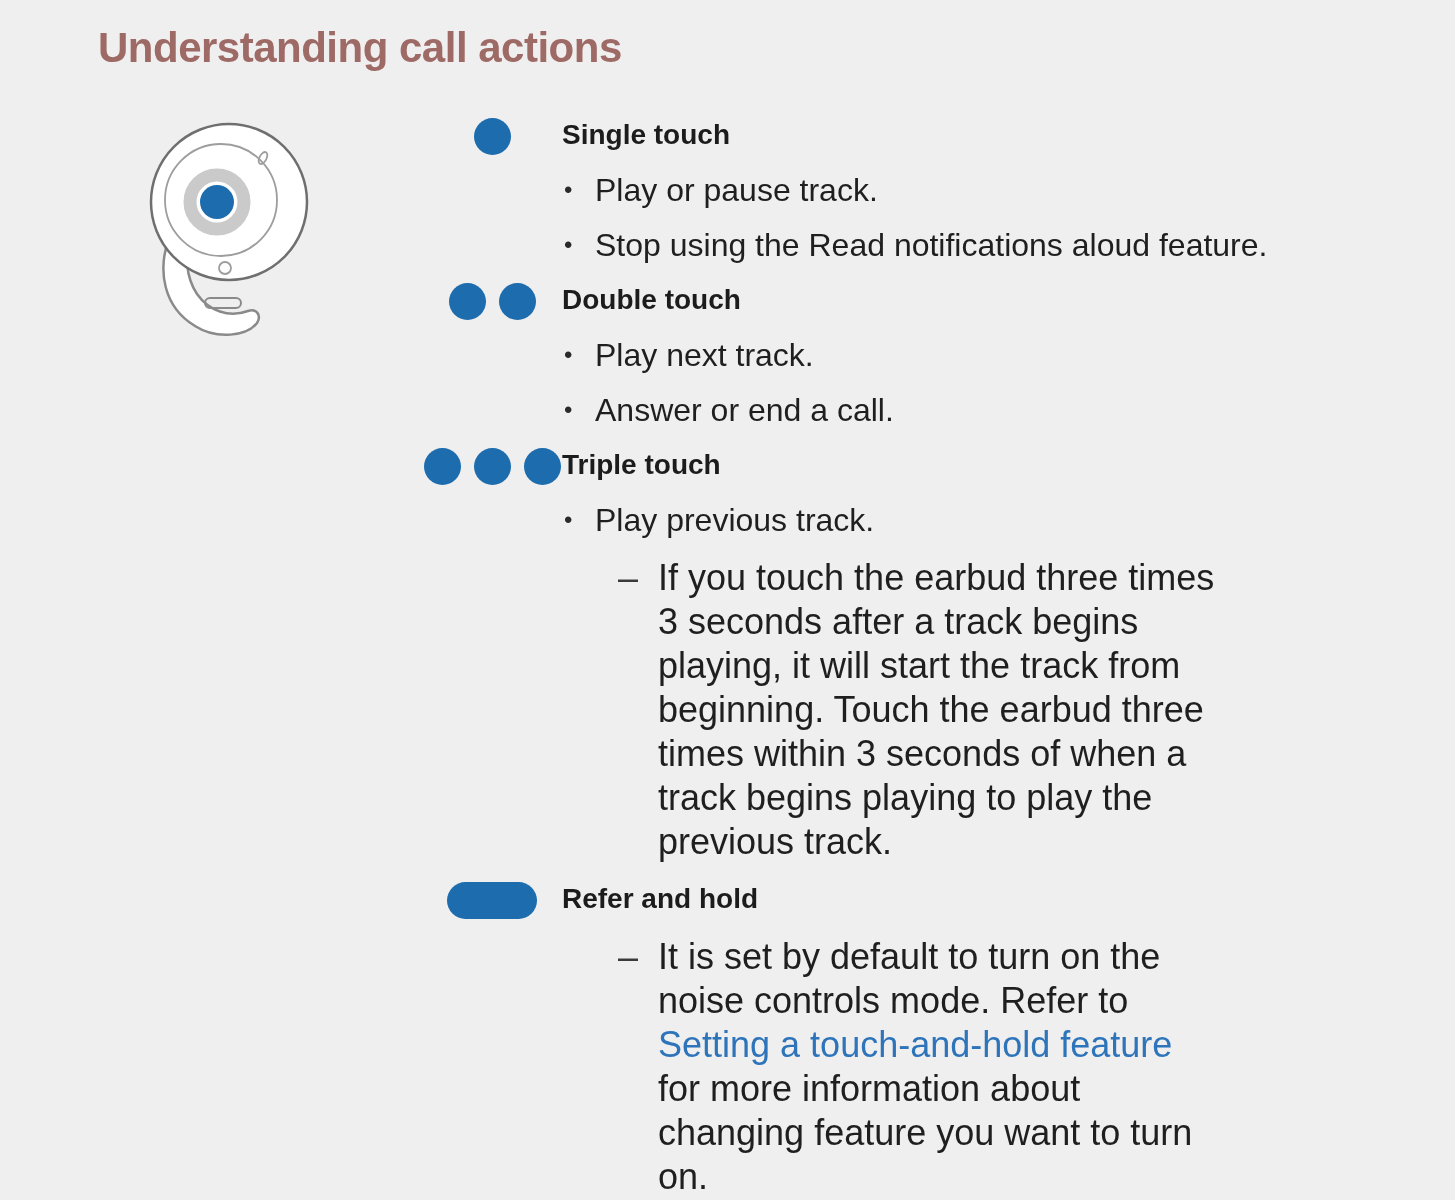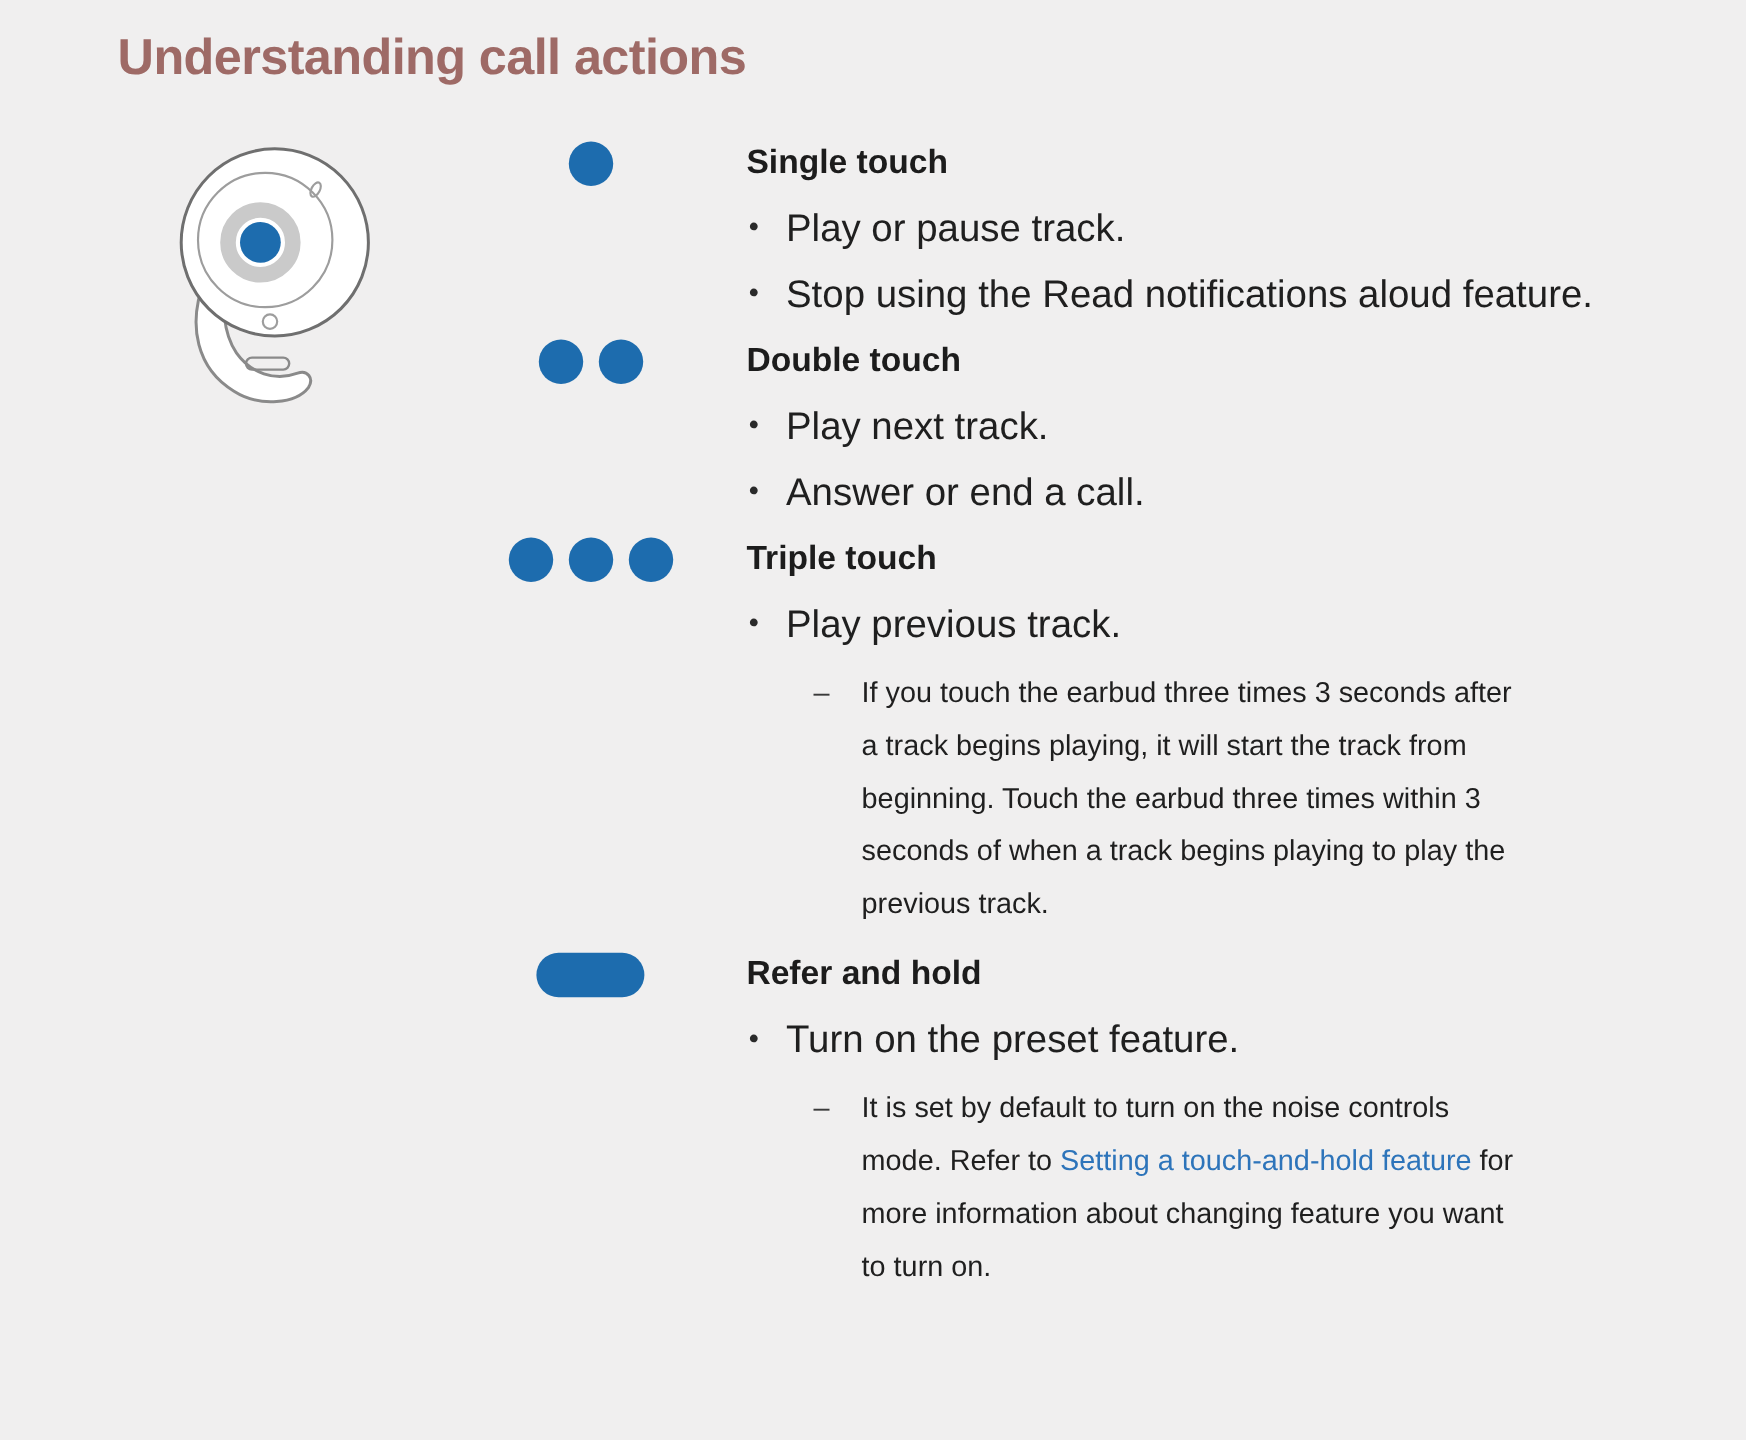--- a/index.html
+++ b/index.html
@@ -34,41 +34,41 @@
   }
   .row{display:flex;align-items:flex-start;}
   .icon-cell{
     width:140px;flex:0 0 140px;
     display:flex;justify-content:center;align-items:center;
     gap:13px;
     padding-top:2px;
   }
   .dot{width:37px;height:37px;border-radius:50%;background:var(--accent-blue);}
   .pill{width:90px;height:37px;border-radius:19px;background:var(--accent-blue);}
-  .text-cell{margin-left:60px;flex:1;min-width:0;}
+  .text-cell{flex:1;min-width:0;}
   .label{
     font-size:28px;font-weight:700;line-height:38px;
     margin:0 0 17px 0;color:#1c1c1c;
   }
   .bullet{
     position:relative;padding-left:33px;
     font-size:32px;line-height:38px;
     margin:0 0 17px 0;
   }
   .bullet::before{
     content:"•";
     position:absolute;left:2px;top:0;
     font-size:24px;color:#2a2a2a;
   }
   .note{
     position:relative;
     margin:0 0 16px 56px;
     padding-left:40px;
     width:600px; 
-    font-size:24px;line-height:44px;
+    font-size:36px;line-height:44px;
   }
   .note::before{
     content:"–";
     position:absolute;left:0;top:0;
     color:#3a3a3a;
   }
   a.link{color:var(--link);text-decoration:none;cursor:pointer;}
 </style>
 </head>
 <body>
@@ -125,19 +125,18 @@
         <p class="note"><span>If you touch the earbud three times 3 seconds after a track begins playing, it will start the track from beginning. Touch the earbud three times within 3 seconds of when a track begins playing to play the previous track.</span></p>
       </div>
     </section>
 
     <section class="row">
       <div class="icon-cell">
         <span class="pill"></span>
       </div>
       <div class="text-cell">
         <h2 class="label">Refer and hold</h2>
-        <p class="bullet"><span>Turn on the preset feature.</span></p>
         <p class="note"><span>It is set by default to turn on the noise controls mode. Refer to </span><a class="link">Setting a touch-and-hold feature</a><span> for more information about changing feature you want to turn on.</span></p>
       </div>
     </section>
 
   </div>
 </main>
 
 </body></html>

